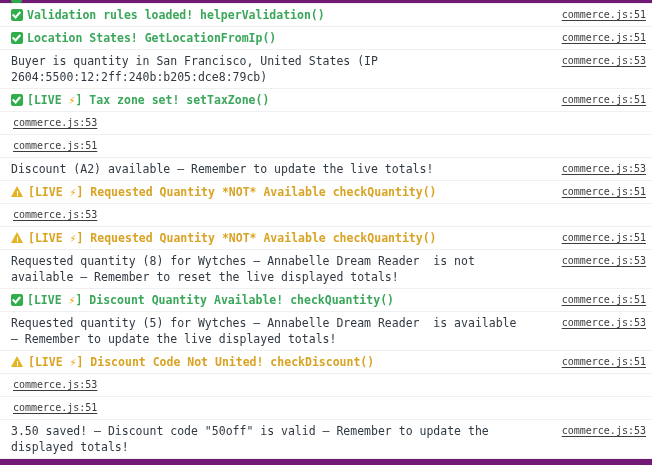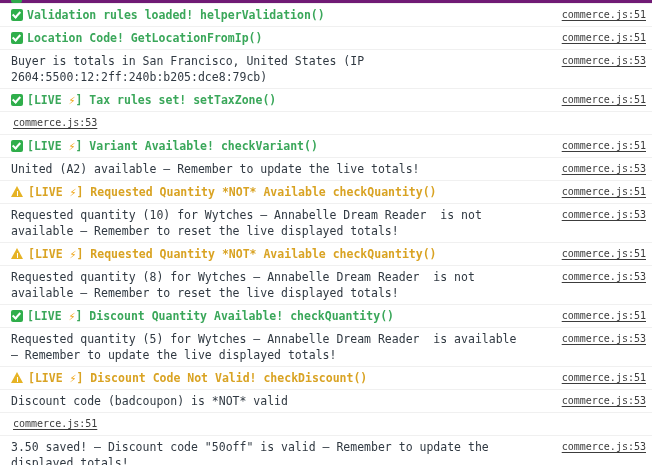--- a/index.html
+++ b/index.html
@@ -145,72 +145,69 @@
 <div id="console">
   <div class="row-sliver">
     <span class="sliver-mark"></span>
   </div>
   <div id="rows-host">
       <div class="row level-ok">
         <div class="msg"><span class="icon-badge icon-check"></span><span>Validation rules loaded! helperValidation()</span></div>
         <a class="src-link">commerce.js:51</a>
       </div>
       <div class="row level-ok">
-        <div class="msg"><span class="icon-badge icon-check"></span><span>Location Code! GetLocationFromIp()</span></div>
-        <a class="src-link">commerce.js:51</a>
-      </div>
-      <div class="row level-info">
-        <div class="msg"><span>Buyer is totals in San Francisco, United States (IP 2604:5500:12:2ff:240b:b205:dce8:79cb)</span></div>
-        <a class="src-link">commerce.js:53</a>
-      </div>
-      <div class="row level-ok">
-        <div class="msg"><span class="icon-badge icon-check"></span><span>[LIVE </span><span class="bolt">⚡</span><span>] </span><span>Tax rules set! setTaxZone()</span></div>
-        <a class="src-link">commerce.js:51</a>
-      </div>
-      <div class="row level-info">
-        <a class="src-link">commerce.js:53</a>
-      </div>
-      <div class="row level-ok">
-        <div class="msg"><span class="icon-badge icon-check"></span><span>[LIVE </span><span class="bolt">⚡</span><span>] </span><span>Variant Available! checkVariant()</span></div>
-        <a class="src-link">commerce.js:51</a>
-      </div>
-      <div class="row level-info">
-        <div class="msg"><span>United (A2) available – Remember to update the live totals!</span></div>
+        <div class="msg"><span class="icon-badge icon-check"></span><span>Location States! GetLocationFromIp()</span></div>
+        <a class="src-link">commerce.js:51</a>
+      </div>
+      <div class="row level-info">
+        <div class="msg"><span>Buyer is quantity in San Francisco, United States (IP 2604:5500:12:2ff:240b:b205:dce8:79cb)</span></div>
+        <a class="src-link">commerce.js:53</a>
+      </div>
+      <div class="row level-ok">
+        <div class="msg"><span class="icon-badge icon-check"></span><span>[LIVE </span><span class="bolt">⚡</span><span>] </span><span>Tax zone set! setTaxZone()</span></div>
+        <a class="src-link">commerce.js:51</a>
+      </div>
+      <div class="row level-info">
+        <a class="src-link">commerce.js:53</a>
+      </div>
+      <div class="row level-ok">
+        <a class="src-link">commerce.js:51</a>
+      </div>
+      <div class="row level-info">
+        <div class="msg"><span>Discount (A2) available – Remember to update the live totals!</span></div>
         <a class="src-link">commerce.js:53</a>
       </div>
       <div class="row level-warn">
         <div class="msg"><span class="icon-badge icon-warn"></span><span>[LIVE </span><span class="bolt">⚡</span><span>] </span><span>Requested Quantity *NOT* Available checkQuantity()</span></div>
         <a class="src-link">commerce.js:51</a>
       </div>
       <div class="row level-info">
-        <div class="msg"><span>Requested quantity (10) for Wytches – Annabelle Dream Reader  is not available – Remember to reset the live displayed totals!</span></div>
         <a class="src-link">commerce.js:53</a>
       </div>
       <div class="row level-warn">
         <div class="msg"><span class="icon-badge icon-warn"></span><span>[LIVE </span><span class="bolt">⚡</span><span>] </span><span>Requested Quantity *NOT* Available checkQuantity()</span></div>
         <a class="src-link">commerce.js:51</a>
       </div>
       <div class="row level-info">
         <div class="msg"><span>Requested quantity (8) for Wytches – Annabelle Dream Reader  is not available – Remember to reset the live displayed totals!</span></div>
         <a class="src-link">commerce.js:53</a>
       </div>
       <div class="row level-ok">
         <div class="msg"><span class="icon-badge icon-check"></span><span>[LIVE </span><span class="bolt">⚡</span><span>] </span><span>Discount Quantity Available! checkQuantity()</span></div>
         <a class="src-link">commerce.js:51</a>
       </div>
       <div class="row level-info">
         <div class="msg"><span>Requested quantity (5) for Wytches – Annabelle Dream Reader  is available – Remember to update the live displayed totals!</span></div>
         <a class="src-link">commerce.js:53</a>
       </div>
       <div class="row level-warn">
-        <div class="msg"><span class="icon-badge icon-warn"></span><span>[LIVE </span><span class="bolt">⚡</span><span>] </span><span>Discount Code Not Valid! checkDiscount()</span></div>
-        <a class="src-link">commerce.js:51</a>
-      </div>
-      <div class="row level-info">
-        <div class="msg"><span>Discount code (badcoupon) is *NOT* valid</span></div>
+        <div class="msg"><span class="icon-badge icon-warn"></span><span>[LIVE </span><span class="bolt">⚡</span><span>] </span><span>Discount Code Not United! checkDiscount()</span></div>
+        <a class="src-link">commerce.js:51</a>
+      </div>
+      <div class="row level-info">
         <a class="src-link">commerce.js:53</a>
       </div>
       <div class="row level-ok">
         <a class="src-link">commerce.js:51</a>
       </div>
       <div class="row level-info">
         <div class="msg"><span>3.50 saved! – Discount code "50off" is valid – Remember to update the displayed totals!</span></div>
         <a class="src-link">commerce.js:53</a>
       </div>
     </div>

